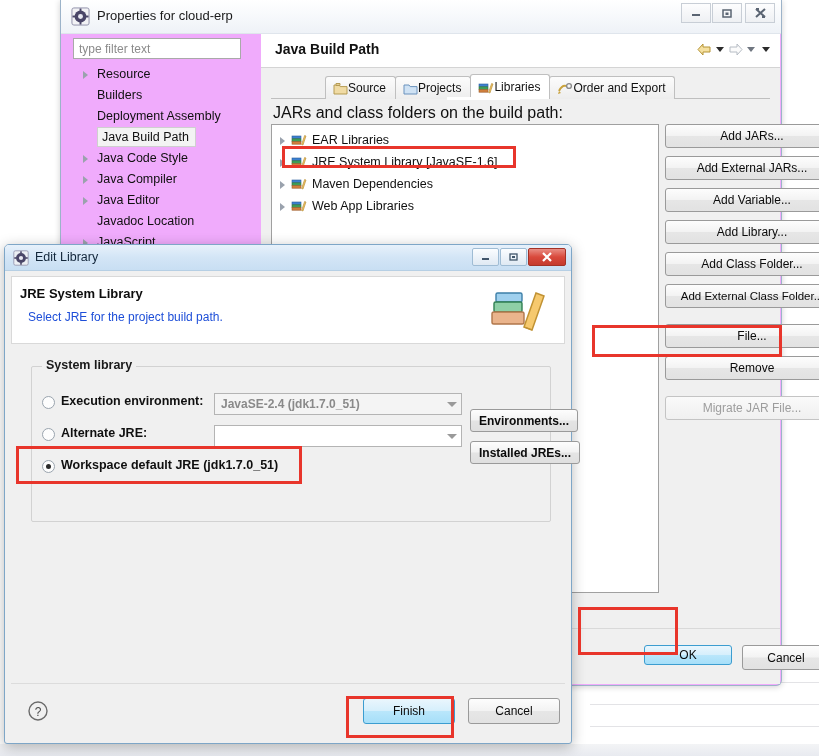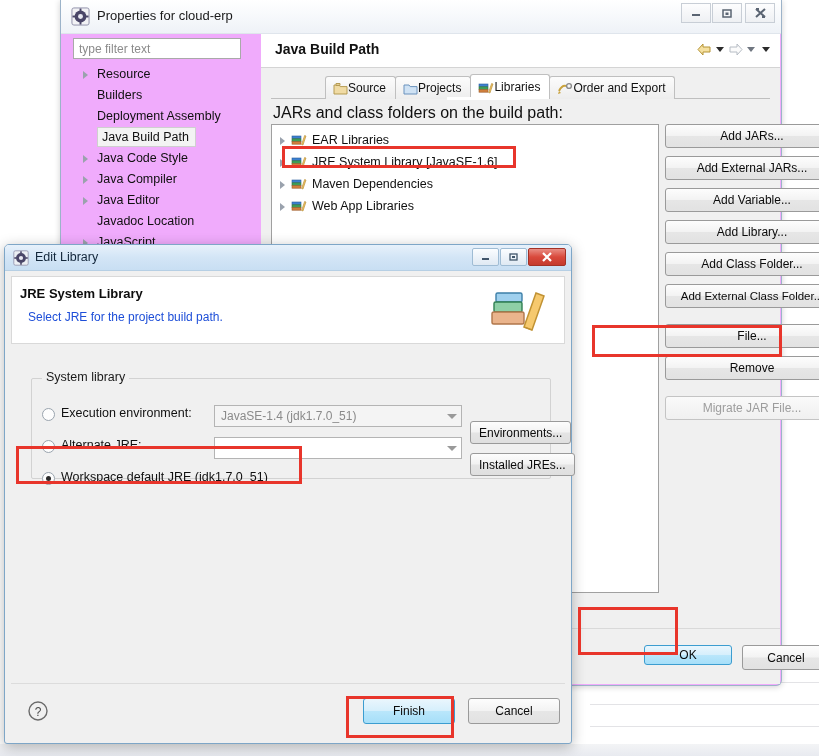--- a/index.html
+++ b/index.html
@@ -211,22 +211,22 @@
     position:absolute; left:8px; top:9px; font-size:13px; font-weight:bold; color:#0d0d0d;
   }
   .ed-head .hs {
     position:absolute; left:16px; top:33px; font-size:12px; color:#1d4ed8;
   }
   .books-img { position:absolute; right:18px; top:6px; width:60px; height:54px; }
 
   .ed-body { position:absolute; left:6px; top:101px; right:6px; bottom:62px; background:#f0f0f0; }
 
   .groupbox {
-    position:absolute; left:20px; top:32px; width:520px; height:101px;
-    border:1px solid #d2d2d2; border-radius:2px;
+    position:absolute; left:20px; top:20px; width:520px; height:156px;
+    border:1px solid #d2d2d2; border-radius:2px;font-weight:bold;
   }
   .groupbox .legend {
     position:absolute; left:10px; top:-9px; background:#f0f0f0;
     padding:0 4px; font-size:12.5px; color:#1a1a1a;
   }
   .rowline { position:absolute; left:10px; height:22px; }
   .radio {
     position:absolute; left:0; top:3px; width:13px; height:13px;
     border-radius:50%; background:#fdfdfd;
     border:1px solid #9aa4ae;
@@ -565,21 +565,21 @@
 
     <div class="ed-body">
 
       <div class="groupbox">
         <div class="legend">System library</div>
 
         <div class="rowline" style="top:26px; width:500px;">
           <span class="radio"></span>
           <span class="rlabel">Execution environment:</span>
           <div class="combo" style="left:172px; top:0; width:248px;">
-            <span class="cval">JavaSE-1.4 (jdk1.7.0_51)</span>
+            <span class="cval">JavaSE-2.4 (jdk1.7.0_51)</span>
             <span class="cbtn"></span>
           </div>
           <div class="sbtn" style="left:428px; top:0;">
             <span>Environments...</span>
           </div>
         </div>
 
         <div class="rowline" style="top:58px; width:500px;">
           <span class="radio"></span>
           <span class="rlabel">Alternate JRE:</span>

